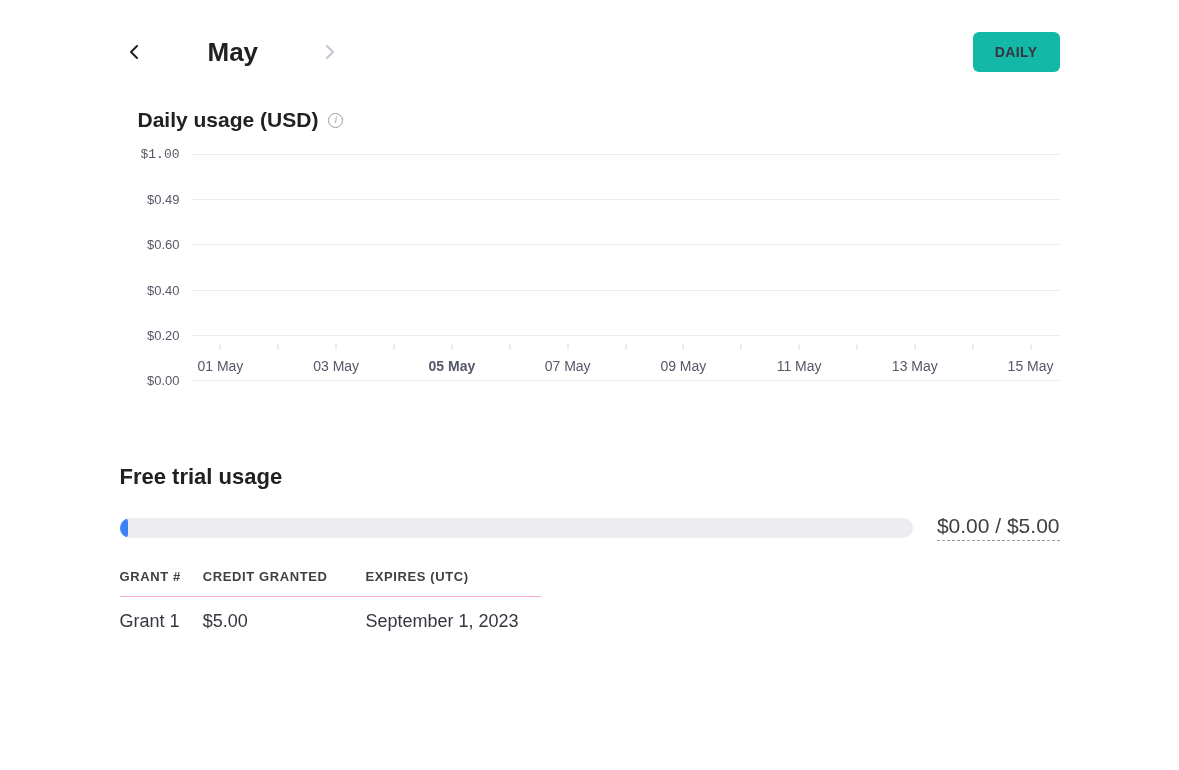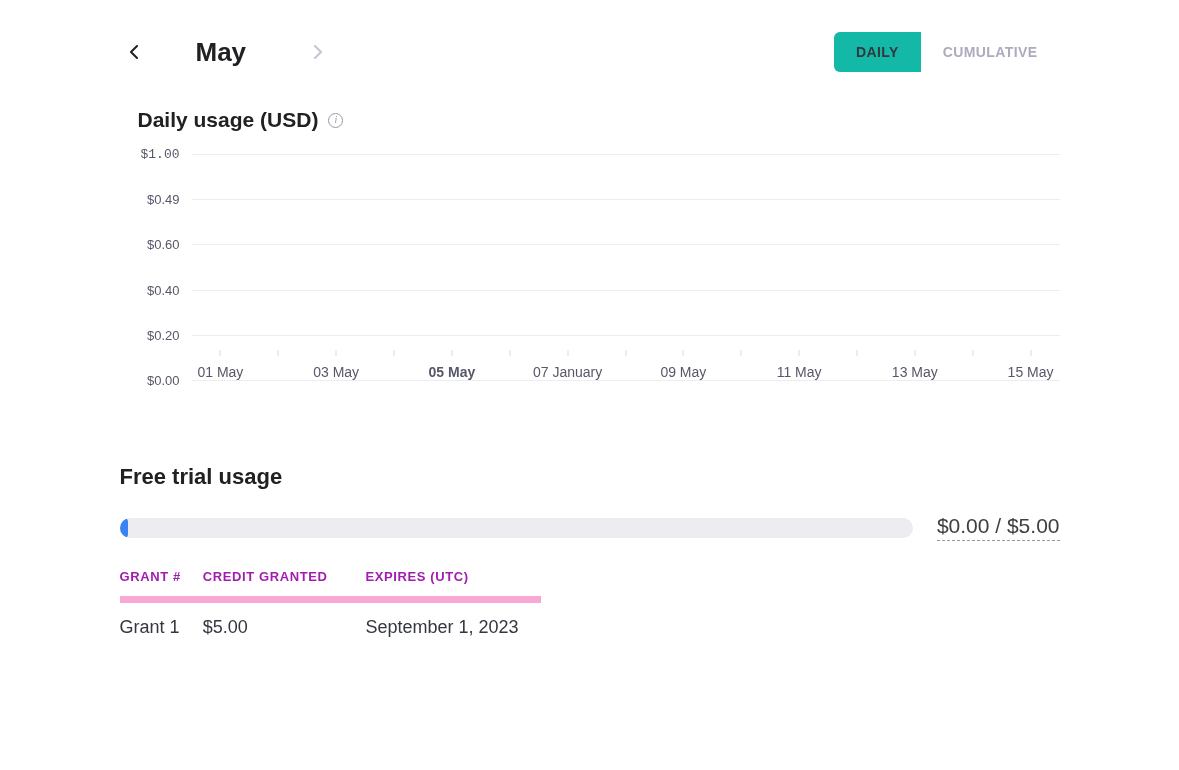--- a/index.html
+++ b/index.html
@@ -42,21 +42,21 @@
       color: #202123;
       cursor: pointer;
       padding: 4px;
       margin: 0 4px;
     }
     .chev.disabled { color: #c5c5d2; cursor: default; }
     .month-title {
       font-size: 26px;
       font-weight: 700;
       color: #202123;
-      margin: 0 58px 0 48px;
+      margin: 0 58px 0 60px;
     }
     .toggle {
       display: flex;
       background: #ececf1;
       border-radius: 6px;
       padding: 0;
       overflow: hidden;
     }
     .toggle-btn {
       padding: 12px 22px;
@@ -121,21 +121,21 @@
       left: 54px; right: 0; top: 0; bottom: 34px;
     }
     .grid-line {
       position: absolute;
       left: 0; right: 0;
       height: 1px;
       background: #ececf1;
     }
     .x-axis {
       position: absolute;
-      left: 54px; right: 0; bottom: 0;
+      left: 54px; right: 0; bottom: 6px;
       height: 30px;
     }
     .x-tick-mark {
       position: absolute;
       top: -34px;
       width: 1px;
       height: 6px;
       background: #d9d9e3;
       transform: translateX(-50%);
     }
@@ -179,23 +179,23 @@
       color: #404040;
       border-bottom: 1px dashed #9a9aa6;
       padding-bottom: 2px;
     }
     table { border-collapse: collapse; }
     th {
       text-align: left;
       font-size: 13px;
       font-weight: 700;
       letter-spacing: 0.6px;
-      color: #a21caf;
+      color: #404040;
       padding: 0 22px 12px 0;
-      border-bottom: 7px solid #f9a8d4;
+      border-bottom: 1px solid #f9a8d4;
     }
     td {
       font-size: 18px;
       color: #353740;
       padding: 14px 22px 0 0;
     }
     th:nth-child(3), td:nth-child(3) { padding-left: 16px; }
   </style>
 </head>
 <body>
@@ -211,21 +211,20 @@
       </div>
       <div class="month-title">May</div>
       <div class="chev disabled">
         <svg width="10" height="14" viewBox="0 0 10 14" fill="none">
             <path d="M2 1l6 6-6 6" stroke="currentColor" stroke-width="2" stroke-linecap="round" stroke-linejoin="round"></path>
           </svg>
       </div>
     </div>
     <div class="toggle">
       <button class="toggle-btn active">DAILY</button>
-      <button class="toggle-btn inactive">CUMULATIVE</button>
     </div>
   </div>
 
   <div class="chart-wrap">
     <div class="chart-title-row">
       <span class="chart-title">Daily usage (USD)</span>
       <span class="info-icon">i</span>
     </div>
     <div class="chart">
       <div class="y-axis" id="y-axis">
@@ -248,21 +247,21 @@
           <div class="x-tick-mark" style="left: 3.33333%;"></div>
           <div class="x-tick" style="left: 3.33333%;">01 May</div>
           <div class="x-tick-mark" style="left: 10%;"></div>
           <div class="x-tick-mark" style="left: 16.6667%;"></div>
           <div class="x-tick" style="left: 16.6667%;">03 May</div>
           <div class="x-tick-mark" style="left: 23.3333%;"></div>
           <div class="x-tick-mark" style="left: 30%;"></div>
           <div class="x-tick" style="left: 30%; font-weight: bold;">05 May</div>
           <div class="x-tick-mark" style="left: 36.6667%;"></div>
           <div class="x-tick-mark" style="left: 43.3333%;"></div>
-          <div class="x-tick" style="left: 43.3333%;">07 January</div>
+          <div class="x-tick" style="left: 43.3333%;">07 May</div>
           <div class="x-tick-mark" style="left: 50%;"></div>
           <div class="x-tick-mark" style="left: 56.6667%;"></div>
           <div class="x-tick" style="left: 56.6667%;">09 May</div>
           <div class="x-tick-mark" style="left: 63.3333%;"></div>
           <div class="x-tick-mark" style="left: 70%;"></div>
           <div class="x-tick" style="left: 70%;">11 May</div>
           <div class="x-tick-mark" style="left: 76.6667%;"></div>
           <div class="x-tick-mark" style="left: 83.3333%;"></div>
           <div class="x-tick" style="left: 83.3333%;">13 May</div>
           <div class="x-tick-mark" style="left: 90%;"></div>

